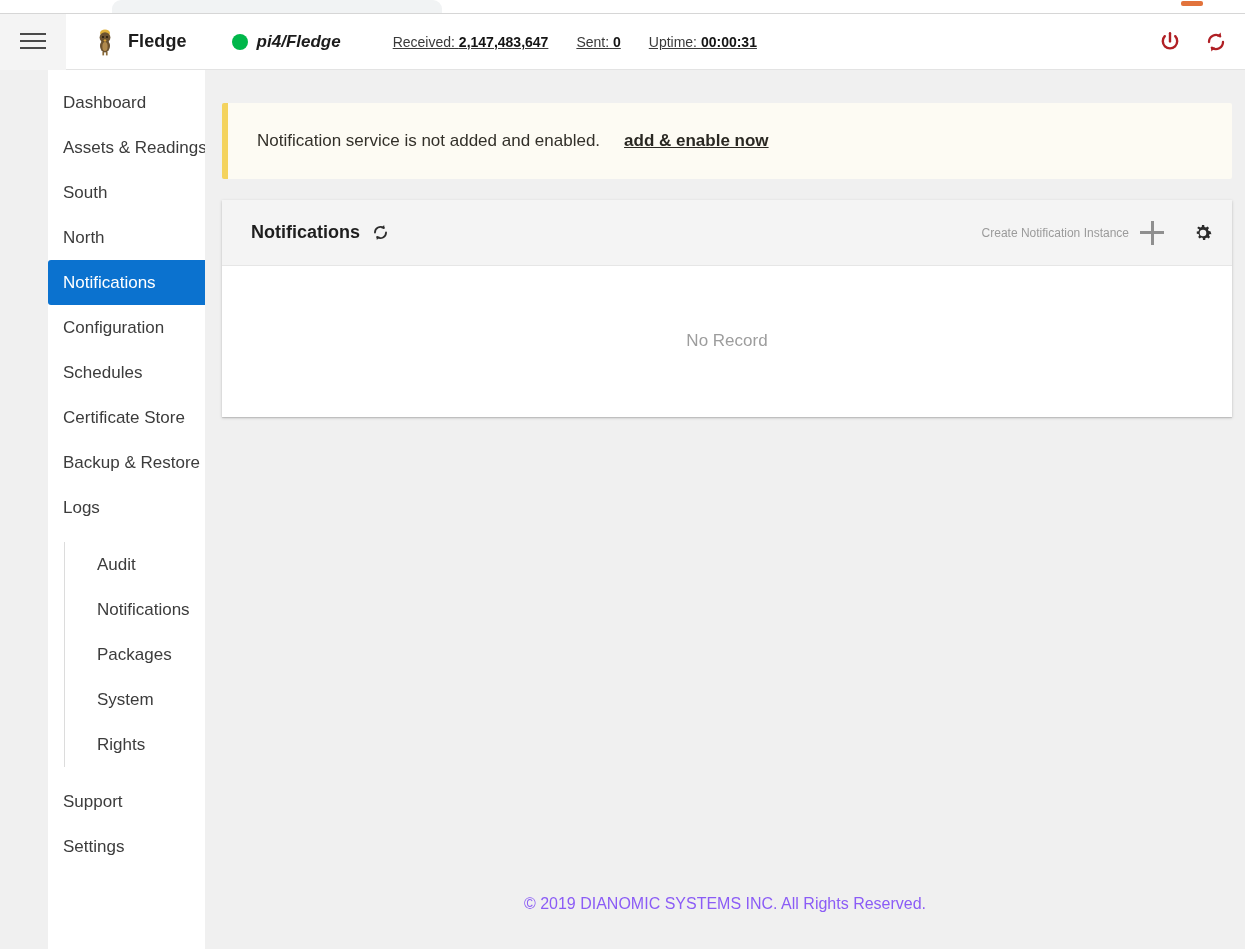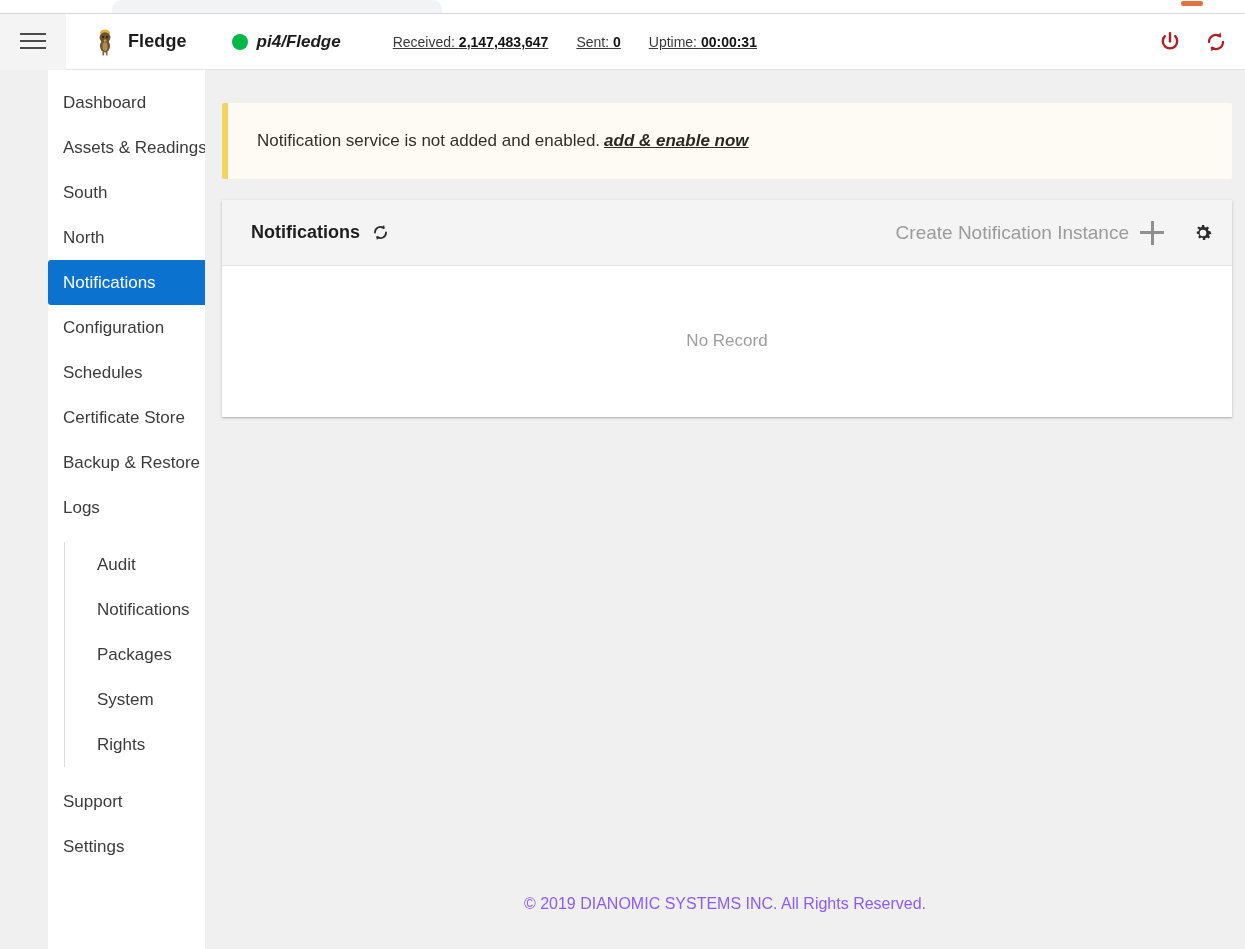--- a/index.html
+++ b/index.html
@@ -208,33 +208,33 @@
     top: 33px;
     left: 17px;
     width: 1010px;
     height: 76px;
     background: #fdfbf3;
     border-left: 6px solid #f4d35e;
     border-radius: 2px;
     display: flex;
     align-items: center;
     padding-left: 29px;
+    gap: 12px;
   }
   .alert-text {
     font-size: 17px;
     color: #333029;
   }
   .alert-link {
     font-size: 17px;
     font-weight: bold;
     color: #2a2822;
     text-decoration: underline;
-    margin-left: 4px;
-    cursor: pointer;
-    font-style: italic;
+    margin-left: 12px;
+    cursor: pointer;
   }
 
   .card {
     position: absolute;
     top: 130px;
     left: 17px;
     width: 1010px;
     height: 217px;
     background: #ffffff;
     box-shadow: 0 1px 3px rgba(0,0,0,0.18), 0 1px 1px rgba(0,0,0,0.10);
@@ -257,21 +257,21 @@
     display: inline-flex;
     align-items: center;
     cursor: pointer;
   }
   .card-header-right {
     margin-left: auto;
     display: flex;
     align-items: center;
   }
   .create-link {
-    font-size: 19px;
+    font-size: 12px;
     color: #9b9b9b;
     cursor: pointer;
   }
   .plus-icon {
     margin-left: 11px;
     width: 24px;
     height: 24px;
     position: relative;
     cursor: pointer;
   }

